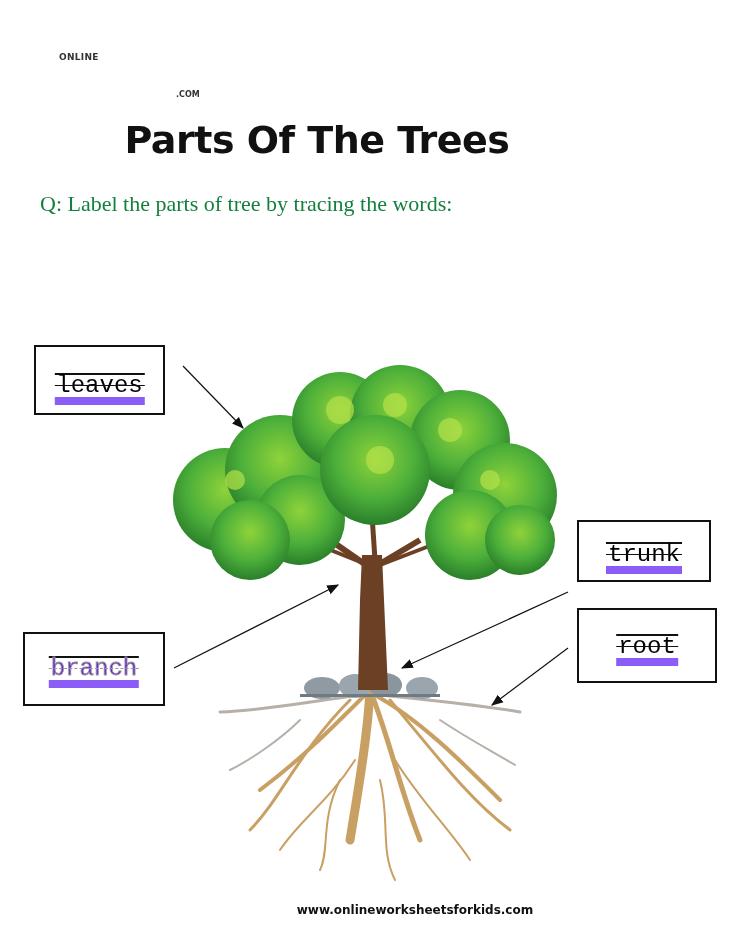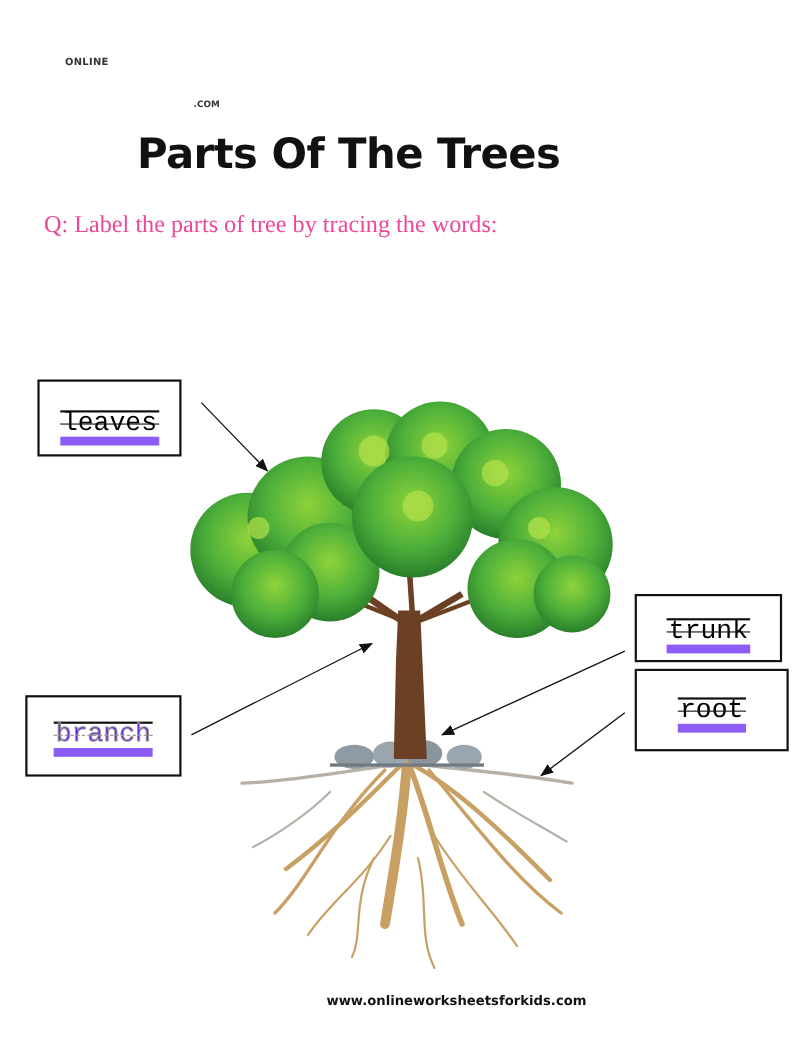--- a/index.html
+++ b/index.html
@@ -3,21 +3,21 @@
 <meta charset="utf-8">
 <style>
   html, body { margin:0; padding:0; }
   body { width:734px; height:950px; background:#ffffff; position:relative; overflow:hidden; font-family:"DejaVu Sans", sans-serif; }
   .abs { position:absolute; }
   .logo { left:44px; top:52px; width:170px; height:60px; }
   .logo .online { position:absolute; left:15px; top:0; font:bold 9px "DejaVu Sans", sans-serif; color:#333; letter-spacing:0.3px; }
   .logo .brand { position:absolute; left:3px; top:11px; font:bold 20px "DejaVu Sans", sans-serif; color:#d8345f; letter-spacing:-0.5px; text-shadow:0 0 3px #fff, 1px 1px 0 #fff; }
   .logo .dotcom { position:absolute; left:132px; top:38px; font:bold 8px "DejaVu Sans", sans-serif; color:#333; }
   .title { left:0; width:602px; top:118px; text-align:center; padding-left:32px; box-sizing:border-box; font:bold 38px "DejaVu Sans", sans-serif; color:#111; letter-spacing:-0.5px; }
-  .question { left:40px; top:191px; font:22px "Liberation Serif", serif; color:#ec4899;text-align:right; }
+  .question { left:40px; top:191px; font:22px "Liberation Serif", serif; color:#15803d;text-align:right; }
   .label-box { position:absolute; border:2.5px solid #111; box-sizing:border-box; background:#fff; }
   .trace { position:absolute; left:50%; transform:translateX(-50%); border-top:2px solid #111; border-bottom:8px solid #8b5cf6; font-family:"Liberation Mono", monospace; font-size:24px; line-height:22px; padding:0 2px; white-space:nowrap; }
   .trace .mid { position:absolute; left:0; right:0; top:10px; border-top:1px solid #111; }
   .trace.dotted { color:#6d28d9; -webkit-text-stroke:0.8px #999; }
   .trace.dotted .mid { border-top:1px dashed #999; }
   .footer { left:0; width:734px; top:903px; text-align:center; font:bold 12px "DejaVu Sans", sans-serif; color:#111; padding-left:0;margin-left:48px; }
   svg { position:absolute; left:0; top:0; }
 </style>
 </head>
 <body>
@@ -111,21 +111,21 @@
     <span class="mid"></span><span>leaves</span>
   </div>
 </div>
 
 <div class="label-box" style="left:23px; top:632px; width:142px; height:74px;">
   <div class="trace dotted" style="top:22px;">
     <span class="mid"></span><span>branch</span>
   </div>
 </div>
 
-<div class="label-box" style="left:577px; top:540px; width:134px; height:62px;">
+<div class="label-box" style="left:577px; top:520px; width:134px; height:62px;">
   <div class="trace" style="top:20px;">
     <span class="mid"></span><span>trunk</span>
   </div>
 </div>
 
 <div class="label-box" style="left:577px; top:608px; width:140px; height:75px;">
   <div class="trace" style="top:24px;">
     <span class="mid"></span><span>root</span>
   </div>
 </div>

